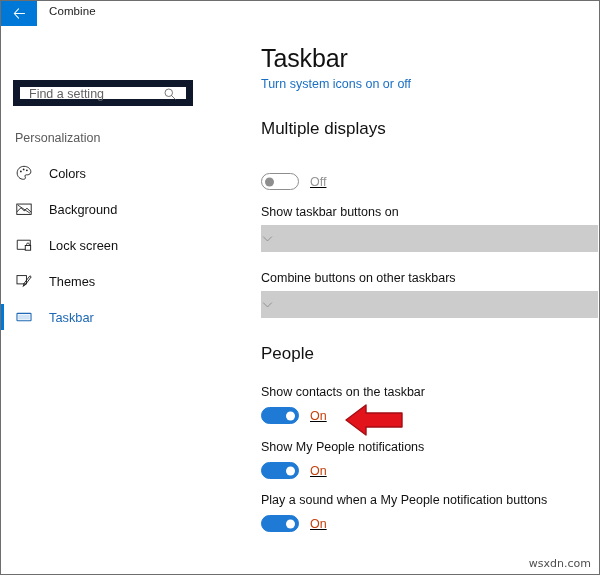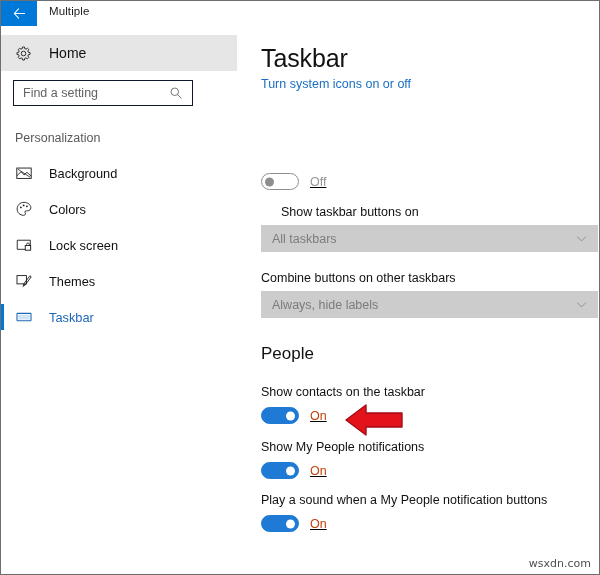--- a/index.html
+++ b/index.html
@@ -85,25 +85,24 @@
     font-size: 14px;
     color: #111111;
   }
 
   .search-box {
     position: absolute;
     left: 12px;
     top: 53px;
     width: 180px;
     height: 26px;
-    border: 1px solid #0f172a;
+    border: 7px solid #0f172a;
     background: #ffffff;
     box-sizing: border-box;
     display: flex;
-    align-items: center;
     cursor: text;
   }
   .search-placeholder {
     margin-left: 9px;
     font-size: 12.5px;
     color: #636363;
     flex: 1;
   }
   .search-icon {
     width: 14px;
@@ -283,71 +282,62 @@
 
 <div id="screenshot">
 
   <div class="titlebar">
     <div class="back-button">
       <svg class="back-arrow-glyph" viewBox="0 0 16 16">
         <path d="M7 3 L2.4 8 L7 13" fill="none" stroke="#ffffff" stroke-width="1.1" stroke-linecap="round" stroke-linejoin="round"></path>
         <path d="M2.6 8 L13.4 8" fill="none" stroke="#ffffff" stroke-width="1.1" stroke-linecap="round"></path>
       </svg>
     </div>
-    <div class="titlebar-text">Multiple</div>
+    <div class="titlebar-text">Combine</div>
   </div>
 
   <div class="sidebar">
 
-    <div class="home-row">
-      <svg class="home-icon" viewBox="0 0 20 20">
-        <g fill="none" stroke="#1b1b1b" stroke-width="1.05">
-          <circle cx="10" cy="10" r="2.7"></circle>
-          <path d="M10 2.3 L11.1 2.3 L11.45 4.3 L12.9 4.9 L14.55 3.75 L16.25 5.45 L15.1 7.1 L15.7 8.55 L17.7 8.9 L17.7 11.1 L15.7 11.45 L15.1 12.9 L16.25 14.55 L14.55 16.25 L12.9 15.1 L11.45 15.7 L11.1 17.7 L8.9 17.7 L8.55 15.7 L7.1 15.1 L5.45 16.25 L3.75 14.55 L4.9 12.9 L4.3 11.45 L2.3 11.1 L2.3 8.9 L4.3 8.55 L4.9 7.1 L3.75 5.45 L5.45 3.75 L7.1 4.9 L8.55 4.3 L8.9 2.3 Z"></path>
-        </g>
-      </svg>
-      <span class="home-label">Home</span>
-    </div>
 
     <div class="search-box">
       <span class="search-placeholder">Find a setting</span>
       <svg class="search-icon" viewBox="0 0 16 16">
         <circle cx="6.6" cy="6.6" r="4.3" fill="none" stroke="#636363" stroke-width="1"></circle>
         <path d="M9.8 9.8 L14 14" stroke="#636363" stroke-width="1" stroke-linecap="round"></path>
       </svg>
     </div>
 
     <div class="group-title">Personalization</div>
 
     <div class="nav-list">
-
-      <div class="nav-item">
-        <span class="nav-accent"></span>
-        <svg class="nav-icon" viewBox="0 0 20 20">
-          <rect x="2" y="4.5" width="16" height="11.5" fill="none" stroke="#1b1b1b" stroke-width="1"></rect>
-          <path d="M2 13.2 L6.7 8.6 L10.2 12 L13.3 9.2 L18 13.6" fill="none" stroke="#1b1b1b" stroke-width="1"></path>
-          <path d="M3.3 5.8 L16.7 14.7" stroke="#1b1b1b" stroke-width=".9"></path>
-        </svg>
-        <span class="nav-label">Background</span>
-      </div>
 
       <div class="nav-item">
         <span class="nav-accent"></span>
         <svg class="nav-icon" viewBox="0 0 20 20">
           <path d="M10 2.6 C5.6 2.6 2.4 5.8 2.4 10 C2.4 14 5.5 17 9.4 17 C10.9 17 11.6 16.2 11.6 15.3 C11.6 14.5 11 14 11 13.3 C11 12.5 11.7 12 12.6 12 L14 12 C16 12 17.6 10.5 17.6 8.6 C17.6 5.3 14.2 2.6 10 2.6 Z" fill="none" stroke="#1b1b1b" stroke-width="1"></path>
           <circle cx="6.5" cy="8.2" r="1" fill="#1b1b1b"></circle>
           <circle cx="9.6" cy="6" r="1" fill="#1b1b1b"></circle>
           <circle cx="13.2" cy="7" r="1" fill="#1b1b1b"></circle>
         </svg>
         <span class="nav-label">Colors</span>
       </div>
 
       <div class="nav-item">
         <span class="nav-accent"></span>
         <svg class="nav-icon" viewBox="0 0 20 20">
+          <rect x="2" y="4.5" width="16" height="11.5" fill="none" stroke="#1b1b1b" stroke-width="1"></rect>
+          <path d="M2 13.2 L6.7 8.6 L10.2 12 L13.3 9.2 L18 13.6" fill="none" stroke="#1b1b1b" stroke-width="1"></path>
+          <path d="M3.3 5.8 L16.7 14.7" stroke="#1b1b1b" stroke-width=".9"></path>
+        </svg>
+        <span class="nav-label">Background</span>
+      </div>
+
+      <div class="nav-item">
+        <span class="nav-accent"></span>
+        <svg class="nav-icon" viewBox="0 0 20 20">
           <path d="M2.5 4.7 L17 4.7 L17 14.8 L2.5 14.8 Z" fill="none" stroke="#1b1b1b" stroke-width="1"></path>
           <rect x="11.4" y="10.6" width="6" height="5.2" fill="#ffffff" stroke="#1b1b1b" stroke-width="1"></rect>
           <path d="M12.9 10.6 L12.9 9.3 A1.5 1.5 0 0 1 15.9 9.3 L15.9 10.6" fill="none" stroke="#1b1b1b" stroke-width=".9"></path>
         </svg>
         <span class="nav-label">Lock screen</span>
       </div>
 
       <div class="nav-item">
         <span class="nav-accent"></span>
         <svg class="nav-icon" viewBox="0 0 20 20">
@@ -369,42 +359,41 @@
       </div>
 
     </div>
   </div>
 
   <div class="content">
 
     <div class="page-title">Taskbar</div>
     <div class="page-link">Turn system icons on or off</div>
 
+    <div class="section-title" style="top:92px;">Multiple displays</div>
 
 
     <div class="toggle-row" style="top:146px;">
       <span class="switch off">
         <span class="knob"></span>
       </span>
       <span class="switch-state disabled">Off</span>
     </div>
 
-    <div class="field-label" style="top:178px;margin-left:20px;">Show taskbar buttons on</div>
+    <div class="field-label" style="top:178px;">Show taskbar buttons on</div>
 
     <div class="dropdown" style="top:198px;">
-      <span class="dropdown-value">All taskbars</span>
       <svg class="chevron" viewBox="0 0 16 16">
         <path d="M3 6 L8 11 L13 6" fill="none" stroke="#8a8a8a" stroke-width="1.1" stroke-linecap="round" stroke-linejoin="round"></path>
       </svg>
     </div>
 
     <div class="field-label" style="top:244px;">Combine buttons on other taskbars</div>
 
     <div class="dropdown" style="top:264px;">
-      <span class="dropdown-value">Always, hide labels</span>
       <svg class="chevron" viewBox="0 0 16 16">
         <path d="M3 6 L8 11 L13 6" fill="none" stroke="#8a8a8a" stroke-width="1.1" stroke-linecap="round" stroke-linejoin="round"></path>
       </svg>
     </div>
 
     <div class="section-title" style="top:317px;">People</div>
 
     <div class="field-label" style="top:358px;">Show contacts on the taskbar</div>
 
     <div class="toggle-row" style="top:380px;">

